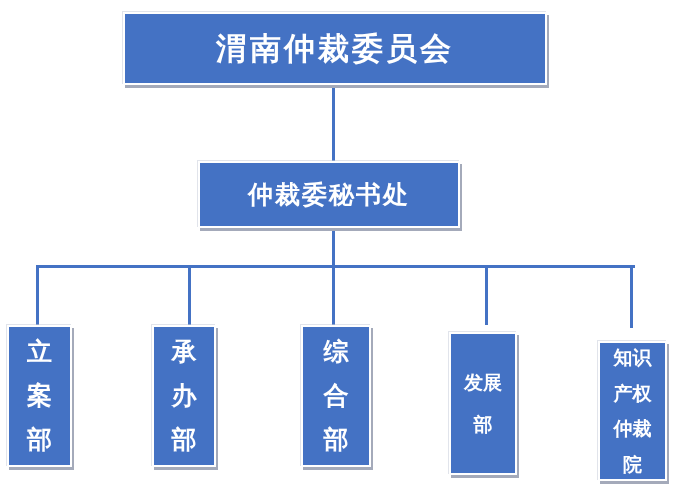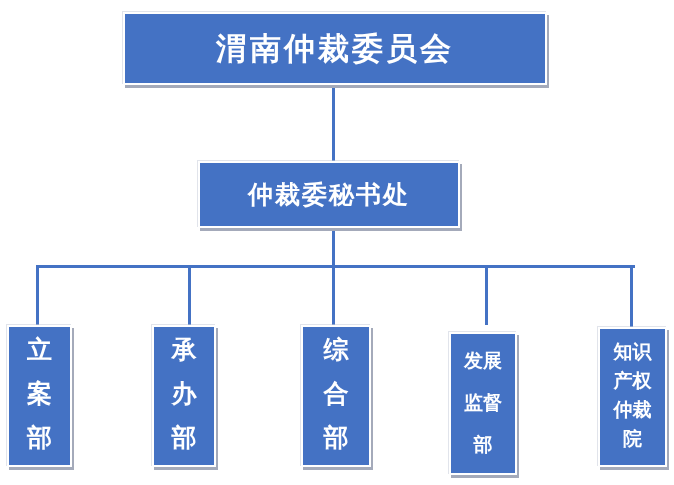--- a/index.html
+++ b/index.html
@@ -6,21 +6,21 @@
     margin: 0;
     padding: 0;
     background: #ffffff;
   }
   .canvas {
     position: relative;
     width: 674px;
     height: 485px;
     background: #ffffff;
     overflow: hidden;
-    font-family: Liberation Mono, monospace;
+    font-family: Liberation Serif, serif;
   }
   .node {
     position: absolute;
     box-sizing: border-box;
     background: var(--box-fill, #4472C4);
     border: 2px solid var(--box-border, #ffffff);
     box-shadow: 2px 3px 0 var(--shadow, #a4aaba), -1px -1px 0 rgba(200,205,218,0.55);
     color: var(--box-text, #ffffff);
     font-weight: 700;
     display: flex;
@@ -36,21 +36,21 @@
   .secretariat-box {
     left: 198px; top: 161px; width: 262px; height: 67px;
     font-size: 25px; letter-spacing: 2px;
   }
   .dept { top: 325px; height: 142px; }
   .dept .ln { display: block; }
   .dept-1 { left: 7px;   width: 65px; font-size: 25px; line-height: 44px; }
   .dept-2 { left: 152px; width: 64px; font-size: 25px; line-height: 44px; }
   .dept-3 { left: 301px; width: 70px; font-size: 25px; line-height: 44px; }
   .dept-4 { left: 449px; top: 332px; width: 68px; height: 143px; font-size: 19px; line-height: 42px; }
-  .dept-5 { left: 598px; top: 327px; width: 69px; height: 140px; font-size: 19px; line-height: 29px; }
+  .dept-5 { left: 598px; top: 341px; width: 69px; height: 140px; font-size: 19px; line-height: 29px; justify-content: space-between; }
   .conn {
     position: absolute;
     background: var(--connector, #4472C4);
   }
   .v { width: 3px; }
   .h { height: 3px; }
   .conn-root-sec { left: 332px; top: 85px;  height: 78px; }
   .conn-sec-bus  { left: 332px; top: 228px; height: 40px; }
   .bus-line      { left: 36px;  top: 265px; width: 599px; }
   .drop-1 { left: 36px;  top: 265px; height: 61px; }
@@ -94,21 +94,20 @@
   </div>
 
   <div class="node dept dept-3">
     <span class="ln">综</span>
     <span class="ln">合</span>
     <span class="ln">部</span>
   </div>
 
   <div class="node dept dept-4">
     <span class="ln">发展</span>
-    <span class="ln">监督</span>
     <span class="ln">部</span>
   </div>
 
   <div class="node dept dept-5">
     <span class="ln">知识</span>
     <span class="ln">产权</span>
     <span class="ln">仲裁</span>
     <span class="ln">院</span>
   </div>
 

